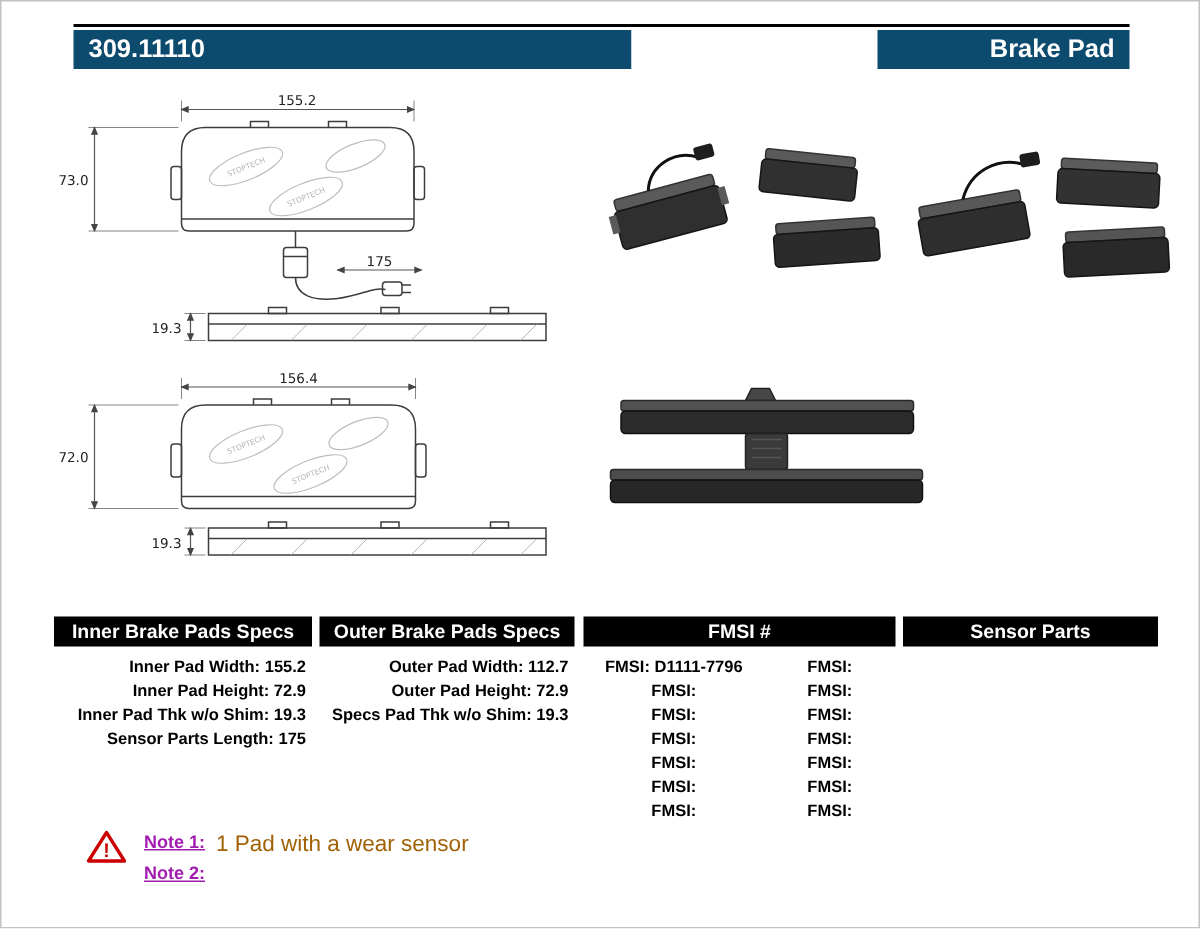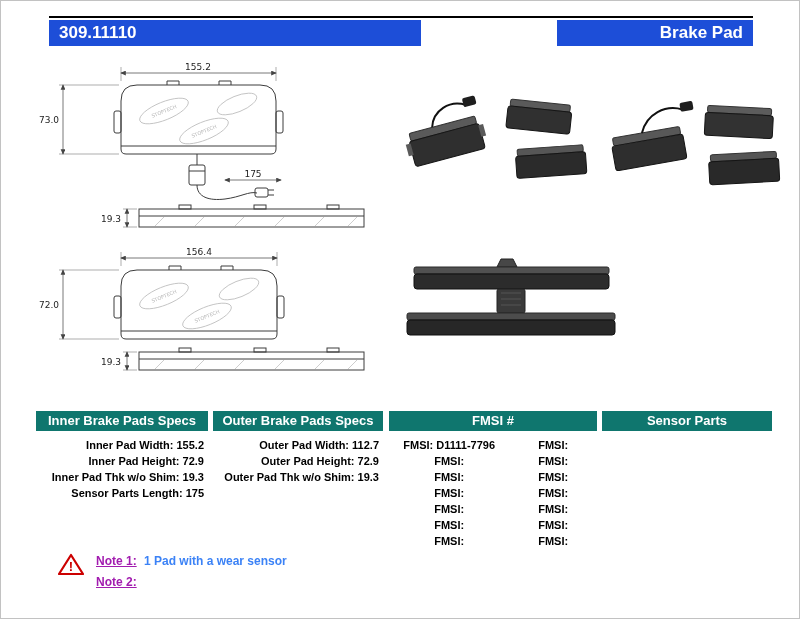--- a/index.html
+++ b/index.html
@@ -4,51 +4,51 @@
 <style>
   * { box-sizing: border-box; }
   html,body { margin:0; padding:0; background:#fff; }
   body { font-family:"Liberation Sans", sans-serif; }
   .page { position:relative; width:800px; height:619px; background:#fff;
           border:1px solid #c2c2c2; overflow:hidden; }
 
   
   .header { position:absolute; left:48px; top:15px; width:704px;
             border-top:2px solid #000; padding-top:2px; display:flex; }
-  .bar { background:#1d4ed8; color:#fff; height:26px; line-height:26px;
+  .bar { background:#0c4a6e; color:#fff; height:26px; line-height:26px;
          font-size:17px; font-weight:bold; }
   .bar-left  { width:372px; padding-left:10px; }
   .bar-gap   { flex:1; background:#fff; }
-  .bar-right { width:196px; padding-right:10px; text-align:right; }
+  .bar-right { width:168px; padding-right:10px; text-align:right; }
 
   
   svg .ln   { stroke:#3c3c3c; stroke-width:1; fill:none; }
   svg .ext  { stroke:#777; stroke-width:0.6; fill:none; }
   svg .dim  { stroke:#555; stroke-width:0.8; fill:none; }
   svg .dimtext { font:9px "DejaVu Sans", sans-serif; fill:#222; }
   svg .wm ellipse { stroke:#bdbdbd; stroke-width:0.8; fill:none; }
   svg .wm text { font:5px "DejaVu Sans", sans-serif; fill:#b5b5b5; }
   svg .hatch { stroke:#9a9a9a; stroke-width:0.5; }
 
   
   .specs-col { position:absolute; top:410px; font-size:11px; font-weight:bold; color:#000; }
-  .col-header { background:#0f766e; color:#fff; text-align:center; font-size:13px;
+  .col-header { background:#000000; color:#fff; text-align:center; font-size:13px;
                 font-weight:bold; height:20px; line-height:20px; }
   .col-body { padding-top:6px; }
   .spec-row { text-align:right; line-height:16px; padding-right:4px; white-space:nowrap; }
   .fmsi-cols { display:flex; padding-top:6px; }
   .fmsi-sub-left  { width:55%; }
   .fmsi-sub-right { width:45%; }
   .fmsi-row { text-align:center; line-height:16px; padding-left:6px; white-space:nowrap; }
   .related-row { text-align:left; line-height:16px; padding-left:4px; padding-top:6px; }
 
   
   .note-label { position:absolute; font-size:12px; font-weight:bold; color:#a21caf;
                 text-decoration:underline; }
-  .note-text  { position:absolute; font-size:12px; font-weight:bold; color:#3b82f6; }
+  .note-text  { position:absolute; font-size:15px; font-weight:normal; color:#a16207; }
   .warn-svg   { position:absolute; left:57px; top:552px; }
 </style>
 </head>
 <body>
 
 <div class="page">
 
   <div class="header">
     <div class="bar bar-left">
       <span>309.11110</span>
@@ -230,21 +230,21 @@
       <div class="spec-row"><span>Inner Pad Thk w/o Shim:</span> <span>19.3</span></div>
       <div class="spec-row"><span>Sensor Parts Length:</span> <span>175</span></div>
     </div>
   </div>
 
   <div class="specs-col" style="left:212px;width:170px">
     <div class="col-header">Outer Brake Pads Specs</div>
     <div class="col-body">
       <div class="spec-row"><span>Outer Pad Width:</span> <span>112.7</span></div>
       <div class="spec-row"><span>Outer Pad Height:</span> <span>72.9</span></div>
-      <div class="spec-row"><span>Outer Pad Thk w/o Shim:</span> <span>19.3</span></div>
+      <div class="spec-row"><span>Specs Pad Thk w/o Shim:</span> <span>19.3</span></div>
     </div>
   </div>
 
   <div class="specs-col" style="left:388px;width:208px">
     <div class="col-header">FMSI #</div>
     <div class="fmsi-cols">
       <div class="fmsi-sub-left">
         <div class="fmsi-row"><span>FMSI:</span> <span>D1111-7796</span></div>
         <div class="fmsi-row"><span>FMSI:</span> <span></span></div>
         <div class="fmsi-row"><span>FMSI:</span> <span></span></div>

